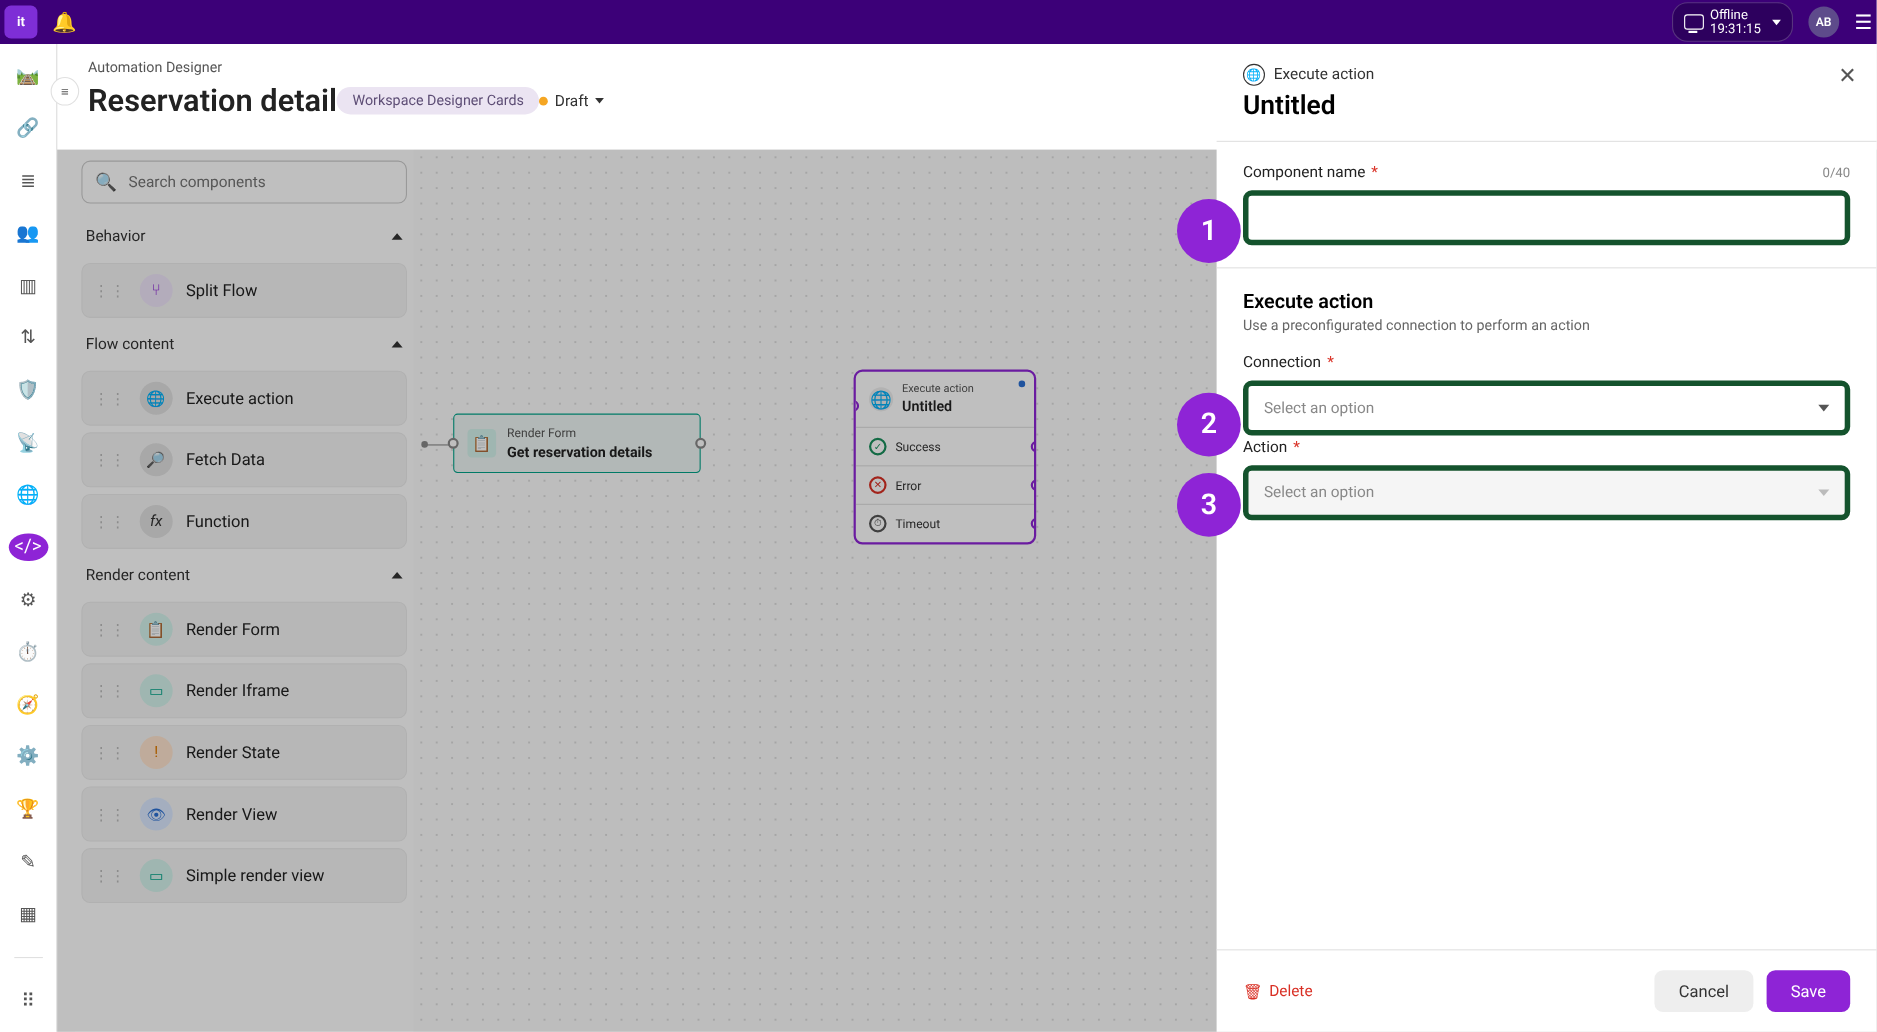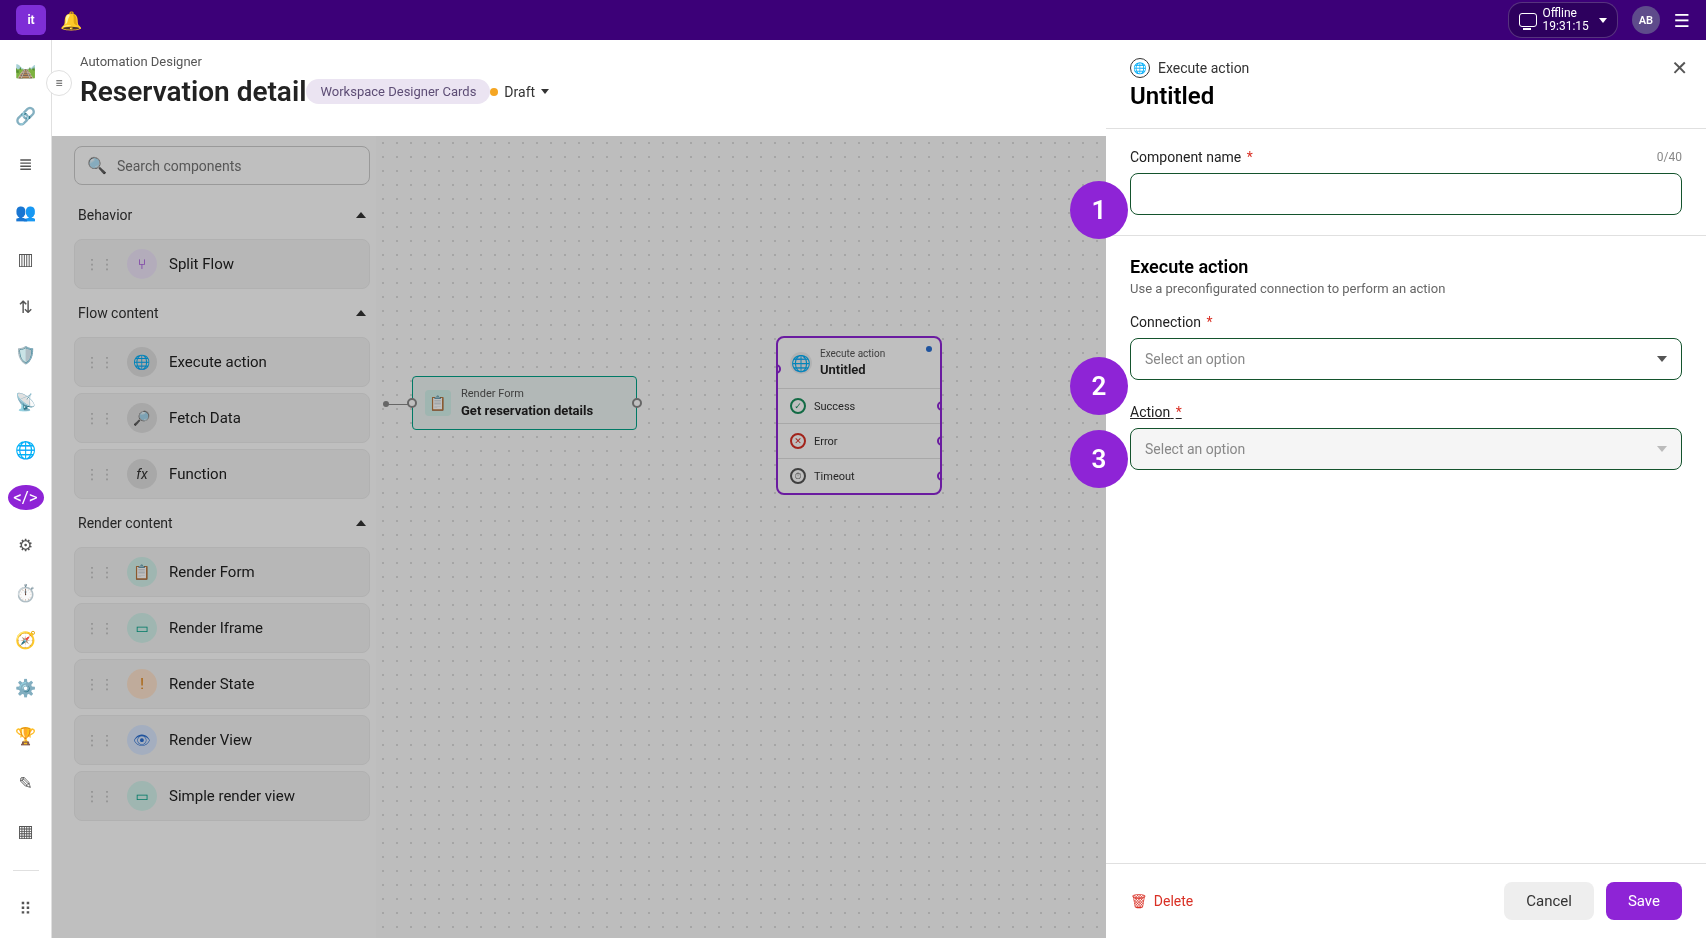--- a/index.html
+++ b/index.html
@@ -10,21 +10,21 @@
   --red:#d93025;
   --gray-bg:#f2f2f2;
   --gray-border:#e0e0e0;
   --gray-text:#555;
   --overlay:rgba(0,0,0,0.25);
 }
 *{box-sizing:border-box;font-family:-apple-system,BlinkMacSystemFont,"Segoe UI",Roboto,Helvetica,Arial,sans-serif;}
 html,body{margin:0;padding:0;width:1706px;height:938px;overflow:hidden;background:#fff;}
 
 
-.topbar{position:absolute;top:0;left:0;right:0;height:40px;background:var(--purple-brand);display:flex;align-items:center;justify-content:space-between;padding:0 16px;color:#fff;}
+.topbar{position:absolute;top:0;left:0;right:0;height:40px;background:var(--purple-brand);display:flex;align-items:center;justify-content:space-between;padding:0 4px;color:#fff;}
 .topbar-left,.topbar-right{display:flex;align-items:center;gap:14px;}
 .topbar .logo{width:30px;height:30px;border-radius:6px;background:#7e2ed6;display:flex;align-items:center;justify-content:center;font-size:12px;font-weight:700;}
 .topbar .bell{font-size:18px;}
 .topbar .status-pill{display:flex;align-items:center;gap:6px;background:#2d005e;border:1px solid rgba(255,255,255,0.2);padding:4px 10px;border-radius:14px;font-size:12px;}
 .status-pill .mon{width:18px;height:14px;border:1.5px solid #fff;border-radius:3px;position:relative;}
 .status-pill .mon::after{content:"";position:absolute;width:8px;height:2px;background:#fff;bottom:-4px;left:3px;}
 .status-pill .col{display:flex;flex-direction:column;line-height:1.1;}
 .status-pill .caret{border-left:4px solid transparent;border-right:4px solid transparent;border-top:5px solid #fff;margin-left:4px;}
 .avatar{width:28px;height:28px;border-radius:50%;background:#5e4b8b;display:flex;align-items:center;justify-content:center;font-size:11px;font-weight:600;}
 .panel-toggle{font-size:18px;}
@@ -107,21 +107,21 @@
 .sp-head{padding:18px 24px;border-bottom:1px solid var(--gray-border);position:relative;}
 .sp-head .type{display:flex;align-items:center;gap:8px;font-size:14px;color:#333;}
 .sp-head .type .ic{width:20px;height:20px;border-radius:50%;border:1.5px solid #333;display:flex;align-items:center;justify-content:center;font-size:11px;}
 .sp-head h2{margin:4px 0 0 0;font-size:24px;font-weight:600;}
 .sp-head .close{position:absolute;top:16px;right:18px;font-size:20px;color:#555;cursor:pointer;}
 .sp-body{flex:1;overflow:auto;}
 .sp-section{padding:20px 24px;border-bottom:1px solid var(--gray-border);}
 .field-label{font-size:14px;color:#222;display:flex;align-items:center;justify-content:space-between;margin-bottom:8px;}
 .field-label .req{color:var(--red);margin-left:2px;}
 .field-label .count{font-size:12px;color:#888;}
-.text-input,.select-input{width:100%;border:1px solid #14532d;border-radius:8px;padding:12px 14px;font-size:14px;color:#333;background:#fff;}
+.text-input,.select-input{width:100%;border:5px solid #14532d;border-radius:8px;padding:12px 14px;font-size:14px;color:#333;background:#fff;}
 .select-input{display:flex;align-items:center;justify-content:space-between;color:#888;}
 .select-input.disabled{background:#f5f5f5;}
 .caret-down{border-left:5px solid transparent;border-right:5px solid transparent;border-top:6px solid #555;}
 .sp-block-title{font-size:18px;font-weight:600;margin:0 0 4px 0;}
 .sp-block-sub{font-size:13px;color:#666;margin:0 0 18px 0;}
 .sp-foot{display:flex;align-items:center;justify-content:flex-end;gap:12px;padding:18px 24px;border-top:1px solid var(--gray-border);}
 .sp-foot .delete{margin-right:auto;display:flex;align-items:center;gap:6px;color:var(--red);font-size:14px;}
 .btn{padding:10px 22px;border-radius:8px;font-size:15px;cursor:pointer;}
 .btn-secondary{background:#eee;color:#333;}
 .btn-primary{background:var(--purple-accent);color:#fff;}
@@ -331,21 +331,21 @@
         <span>
           <span>Connection</span>
           <span class="req">*</span>
         </span>
       </div>
       <div class="select-input">
         <span>Select an option</span>
         <span class="caret-down"></span>
       </div>
 
-      <div class="field-label" style="margin-top:24px;text-decoration:underline;">
+      <div class="field-label" style="margin-top:3px;">
         <span>
           <span>Action</span>
           <span class="req">*</span>
         </span>
       </div>
       <div class="select-input disabled">
         <span>Select an option</span>
         <span class="caret-down" style="border-top-color:#bbb;"></span>
       </div>
     </div>

